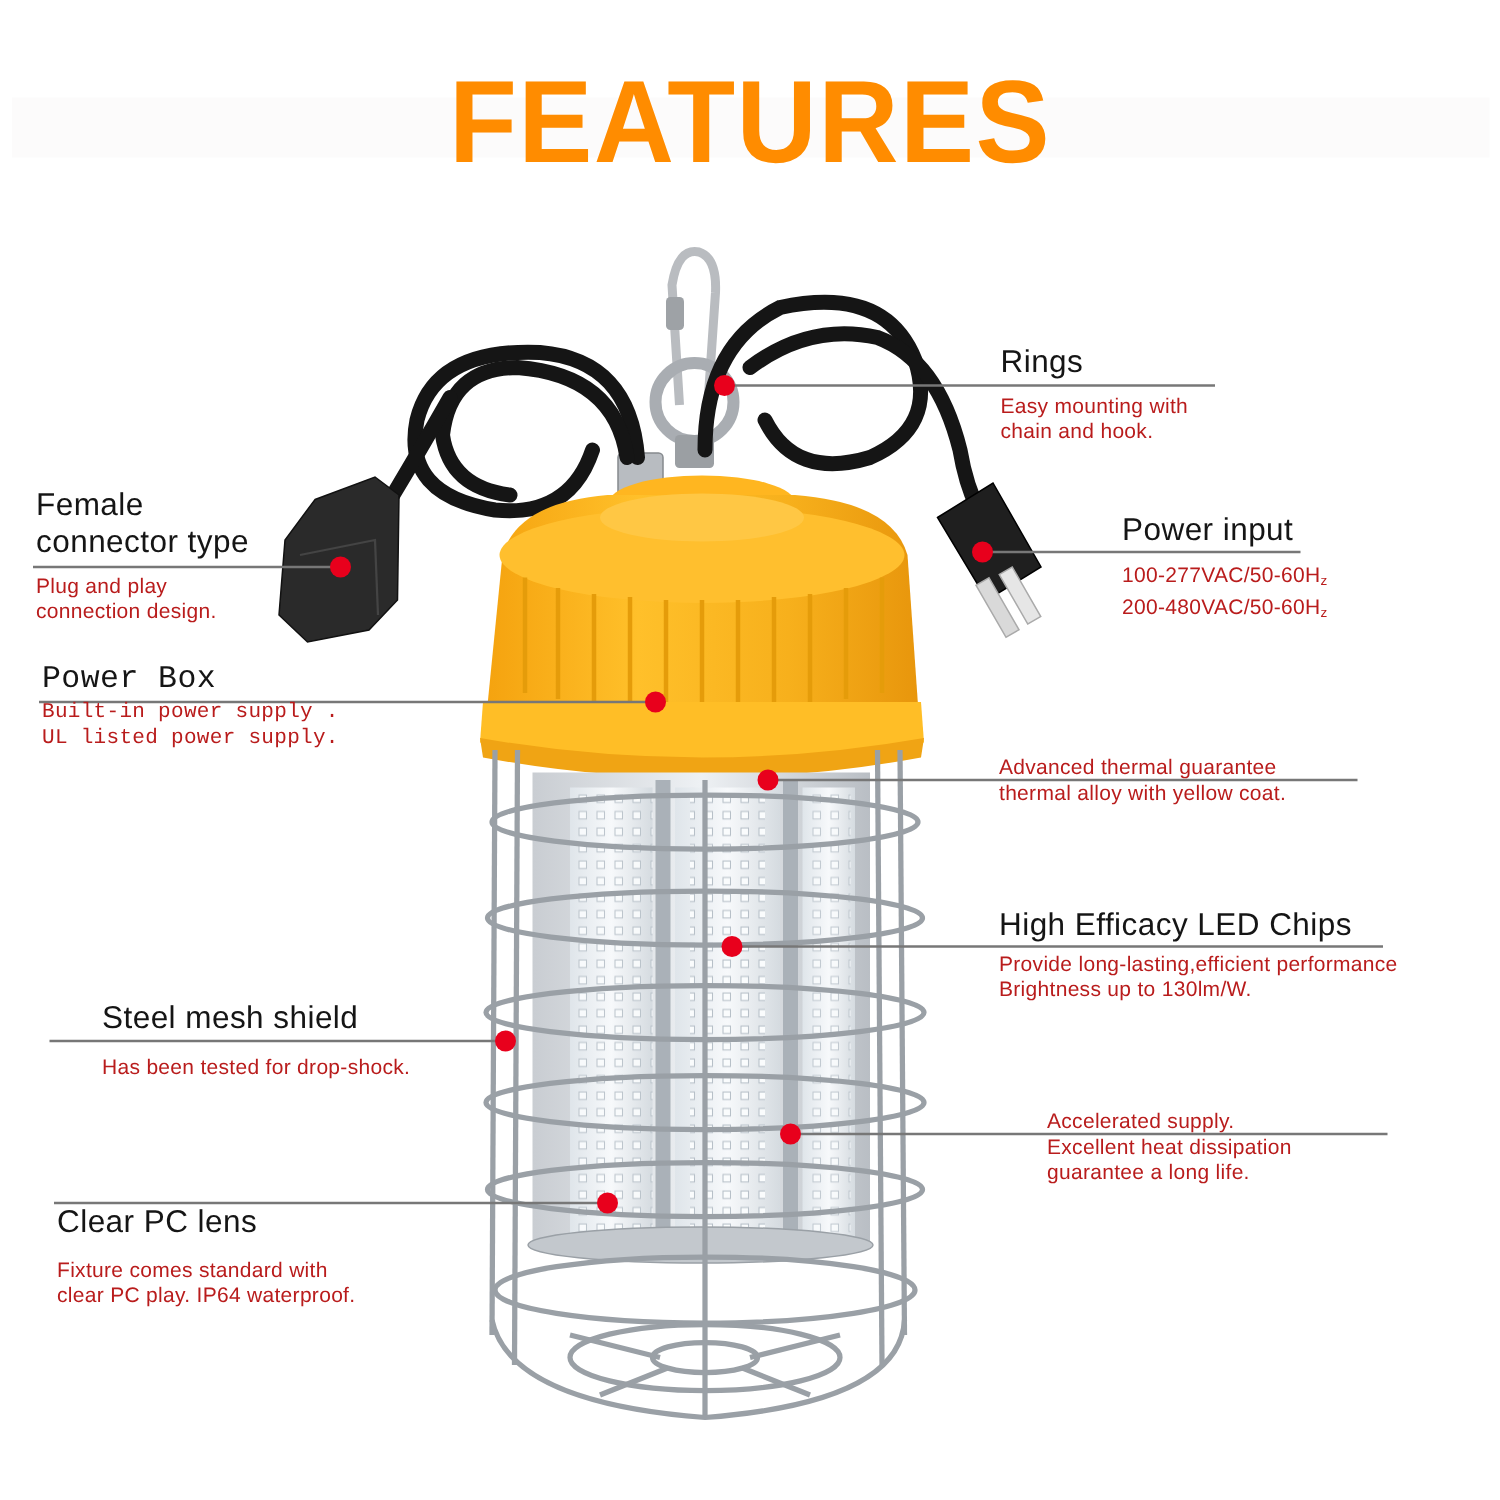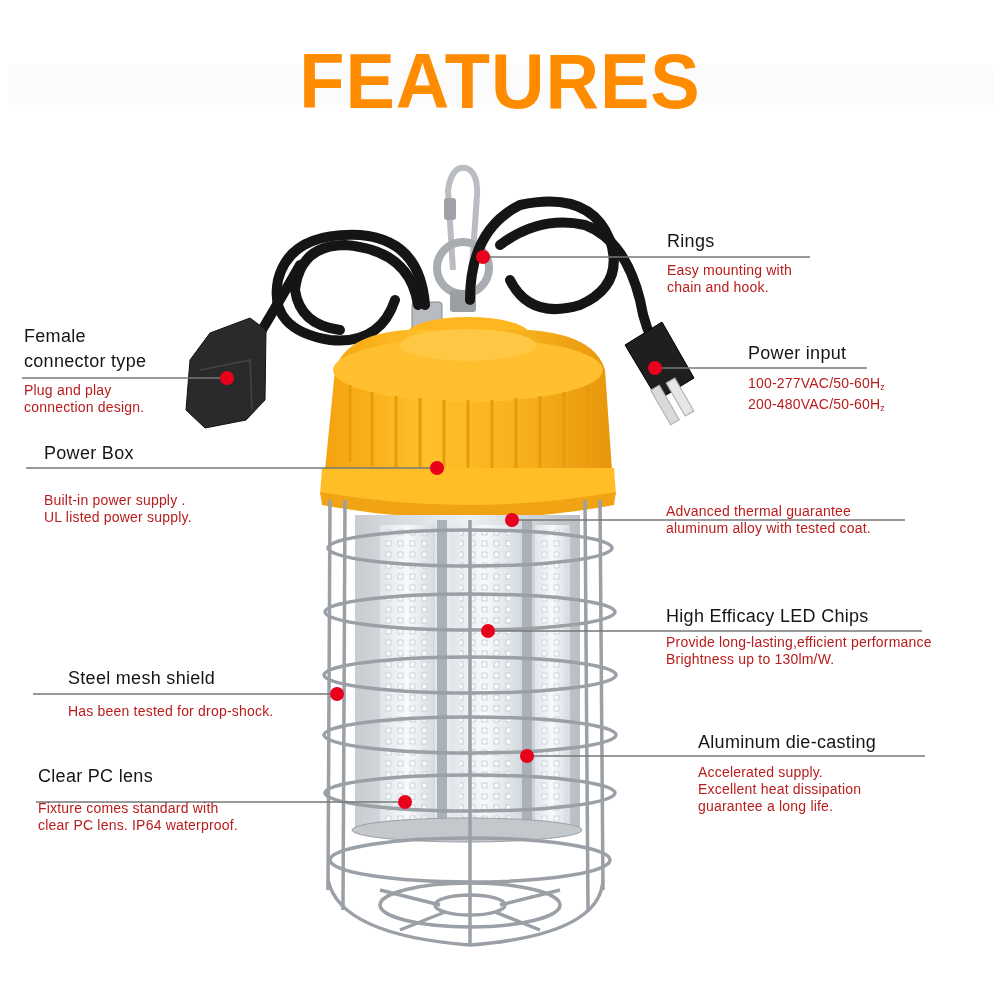--- a/index.html
+++ b/index.html
@@ -4,21 +4,21 @@
 <style>
   html, body { margin:0; padding:0; }
   body { width:1000px; height:1000px; background:#ffffff; position:relative; overflow:hidden;
          font-family:"Liberation Sans", "DejaVu Sans", sans-serif; color:#1c1c1c; }
   .bgband { position:absolute; left:8px; top:65px; width:985px; height:40px; background:#fcfbfb; }
   .title { position:absolute; left:0; top:42px; width:1000px; text-align:center;
            font-family:"Liberation Sans", sans-serif; font-weight:bold; font-size:78px;
            letter-spacing:1px; color:#ff8c00; line-height:1; transform:scaleX(0.95); }
   svg.product { position:absolute; left:0; top:0; }
   .callout { position:absolute; }
-  .callout h3 { margin:0; font-weight:normal; font-size:18px; line-height:25px; color:#151515; letter-spacing:0.3px; }
+  .callout h3 { margin:0; font-weight:normal; font-size:21px; line-height:25px; color:#151515; letter-spacing:0.3px; }
   .callout p { margin:0; font-size:14px; line-height:17px; color:#b91c1c; letter-spacing:0.2px; }
   .callout p.desc { margin-top:8px; }
   sub.hz { font-size:9px; vertical-align:-2px; }
 </style>
 </head>
 <body>
 
 <div class="bgband"></div>
 <div class="title">FEATURES</div>
 
@@ -153,58 +153,57 @@
   </g>
 </svg>
 
 <div class="callout" style="left:24px; top:324px;">
   <h3>Female</h3>
   <h3>connector type</h3>
   <p class="desc">Plug and play</p>
   <p>connection design.</p>
 </div>
 
-<div class="callout" style="left:44px; top:441px;">
+<div class="callout" style="left:28px; top:441px;font-family:Liberation Mono, monospace;">
   <h3>Power Box</h3>
-  <p class="desc" style="margin-top:26px">Built-in power supply .</p>
+  <p class="desc" style="margin-top:1px">Built-in power supply .</p>
   <p>UL listed power supply.</p>
 </div>
 
 <div class="callout" style="left:36px; top:666px;margin-left:32px;">
   <h3>Steel mesh shield</h3>
   <p class="desc" style="margin-top:12px">Has been tested for drop-shock.</p>
 </div>
 
-<div class="callout" style="left:38px; top:764px;">
+<div class="callout" style="left:38px; top:802px;">
   <h3>Clear PC lens</h3>
   <p class="desc" style="margin-top:11px">Fixture comes standard with</p>
-  <p>clear PC lens. IP64 waterproof.</p>
+  <p>clear PC play. IP64 waterproof.</p>
 </div>
 
 <div class="callout" style="left:667px; top:229px;">
   <h3>Rings</h3>
   <p class="desc" style="margin-top:8px">Easy mounting with</p>
   <p>chain and hook.</p>
 </div>
 
 <div class="callout" style="left:748px; top:341px;">
   <h3>Power input</h3>
   <p class="desc" style="margin-top:9px"><span>100-277VAC/50-60H</span><sub class="hz">z</sub></p>
   <p><span>200-480VAC/50-60H</span><sub class="hz">z</sub></p>
 </div>
 
 <div class="callout" style="left:666px; top:493px;">
   <p class="desc" style="margin-top:10px">Advanced thermal guarantee</p>
-  <p>aluminum alloy with tested coat.</p>
+  <p>thermal alloy with yellow coat.</p>
 </div>
 
 <div class="callout" style="left:666px; top:604px;">
   <h3>High Efficacy LED Chips</h3>
   <p class="desc" style="margin-top:5px">Provide long-lasting,efficient performance</p>
   <p>Brightness up to 130lm/W.</p>
 </div>
 
 <div class="callout" style="left:698px; top:730px;">
-  <h3>Aluminum die-casting</h3>
   <p class="desc" style="margin-top:9px">Accelerated supply.</p>
   <p>Excellent heat dissipation</p>
   <p>guarantee a long life.</p>
 </div>
 
 </body></html>

